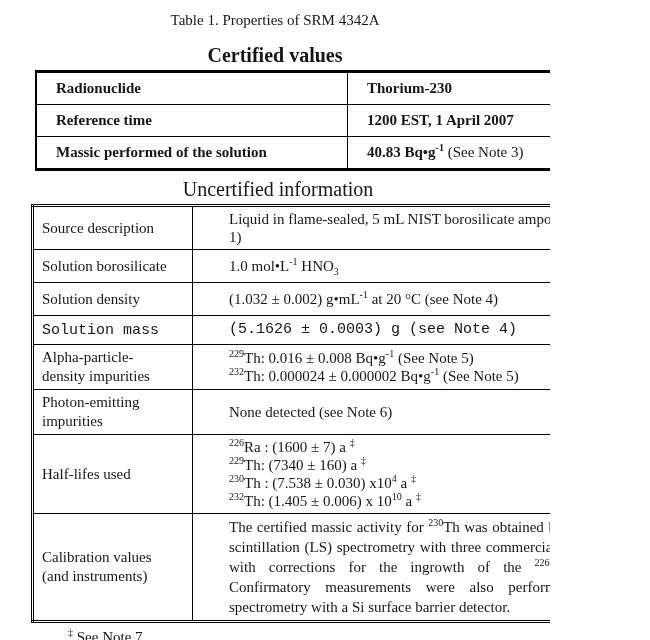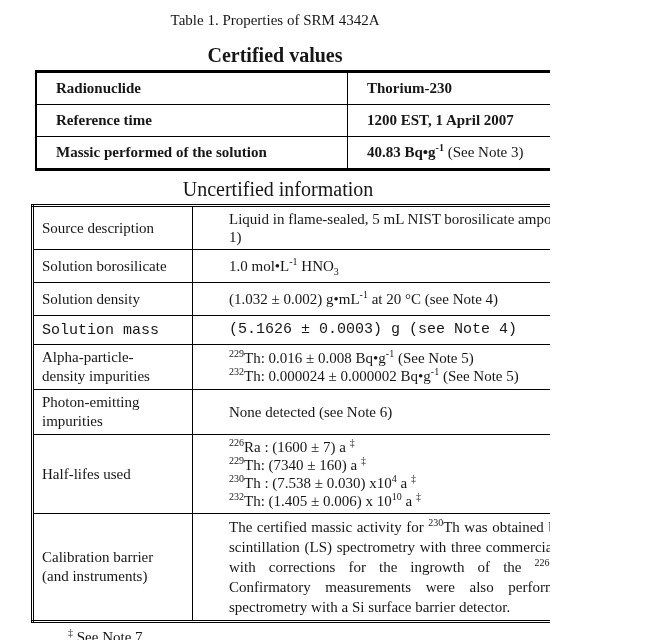--- a/index.html
+++ b/index.html
@@ -98,21 +98,21 @@
       <tr>
         <td class="label">Half-lifes used</td>
         <td class="value">
             <div class="line"><sup>226</sup>Ra : (1600 ± 7) a <sup>‡</sup></div>
             <div class="line"><sup>229</sup>Th:  (7340 ± 160) a <sup>‡</sup></div>
             <div class="line"><sup>230</sup>Th : (7.538 ± 0.030) x10<sup>4</sup> a <sup>‡</sup></div>
             <div class="line"><sup>232</sup>Th:  (1.405 ± 0.006) x 10<sup>10</sup> a <sup>‡</sup></div>
           </td>
       </tr>
       <tr>
-        <td class="label">Calibration barrier
+        <td class="label">Calibration values
 (and instruments)</td>
         <td class="value justify">
             <div class="line">The certified massic activity for <sup>230</sup>Th was obtained by 4παβ liquid scintillation (LS) spectrometry with three commercial LS counters, with corrections for the ingrowth of the <sup>226</sup>Ra subseries.  Confirmatory measurements were also performed by 2πα spectrometry with a Si surface barrier detector.</div>
           </td>
       </tr>
     </tbody>
   </table>
 
   <div class="footnote"><sup>‡</sup> See Note 7</div>
 

